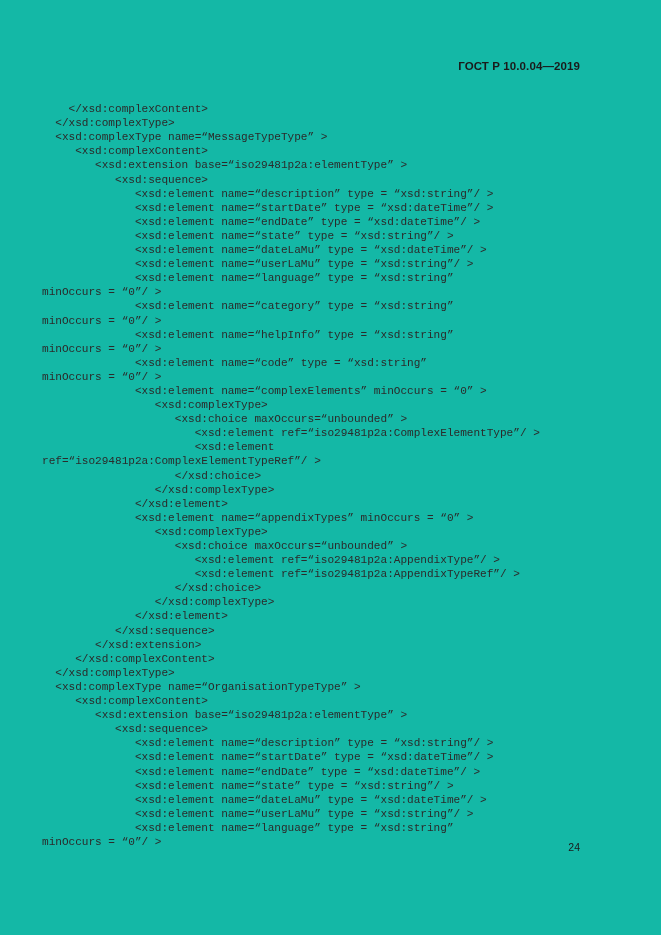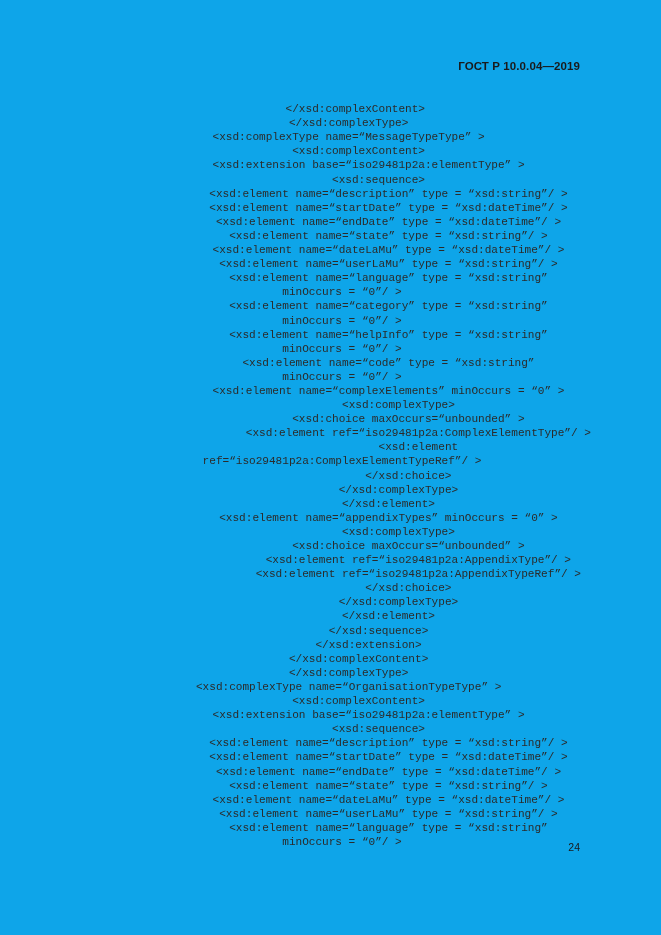--- a/index.html
+++ b/index.html
@@ -5,24 +5,23 @@
 <style>
   html, body {
     margin: 0;
     padding: 0;
     background: #ffffff;
   }
   .page {
     position: relative;
     width: 661px;
     height: 935px;
-    background: #0ea5e9;
+    background: #14b8a6;
     overflow: hidden;
     font-family: "Liberation Sans", sans-serif;
-    text-align: center;
   }
   .running-head {
     position: absolute;
     top: 60px;
     right: 81px;
     font-family: "Liberation Sans", sans-serif;
     font-size: 11.5px;
     font-weight: bold;
     color: #1a1a1a;
     letter-spacing: 0.1px;

